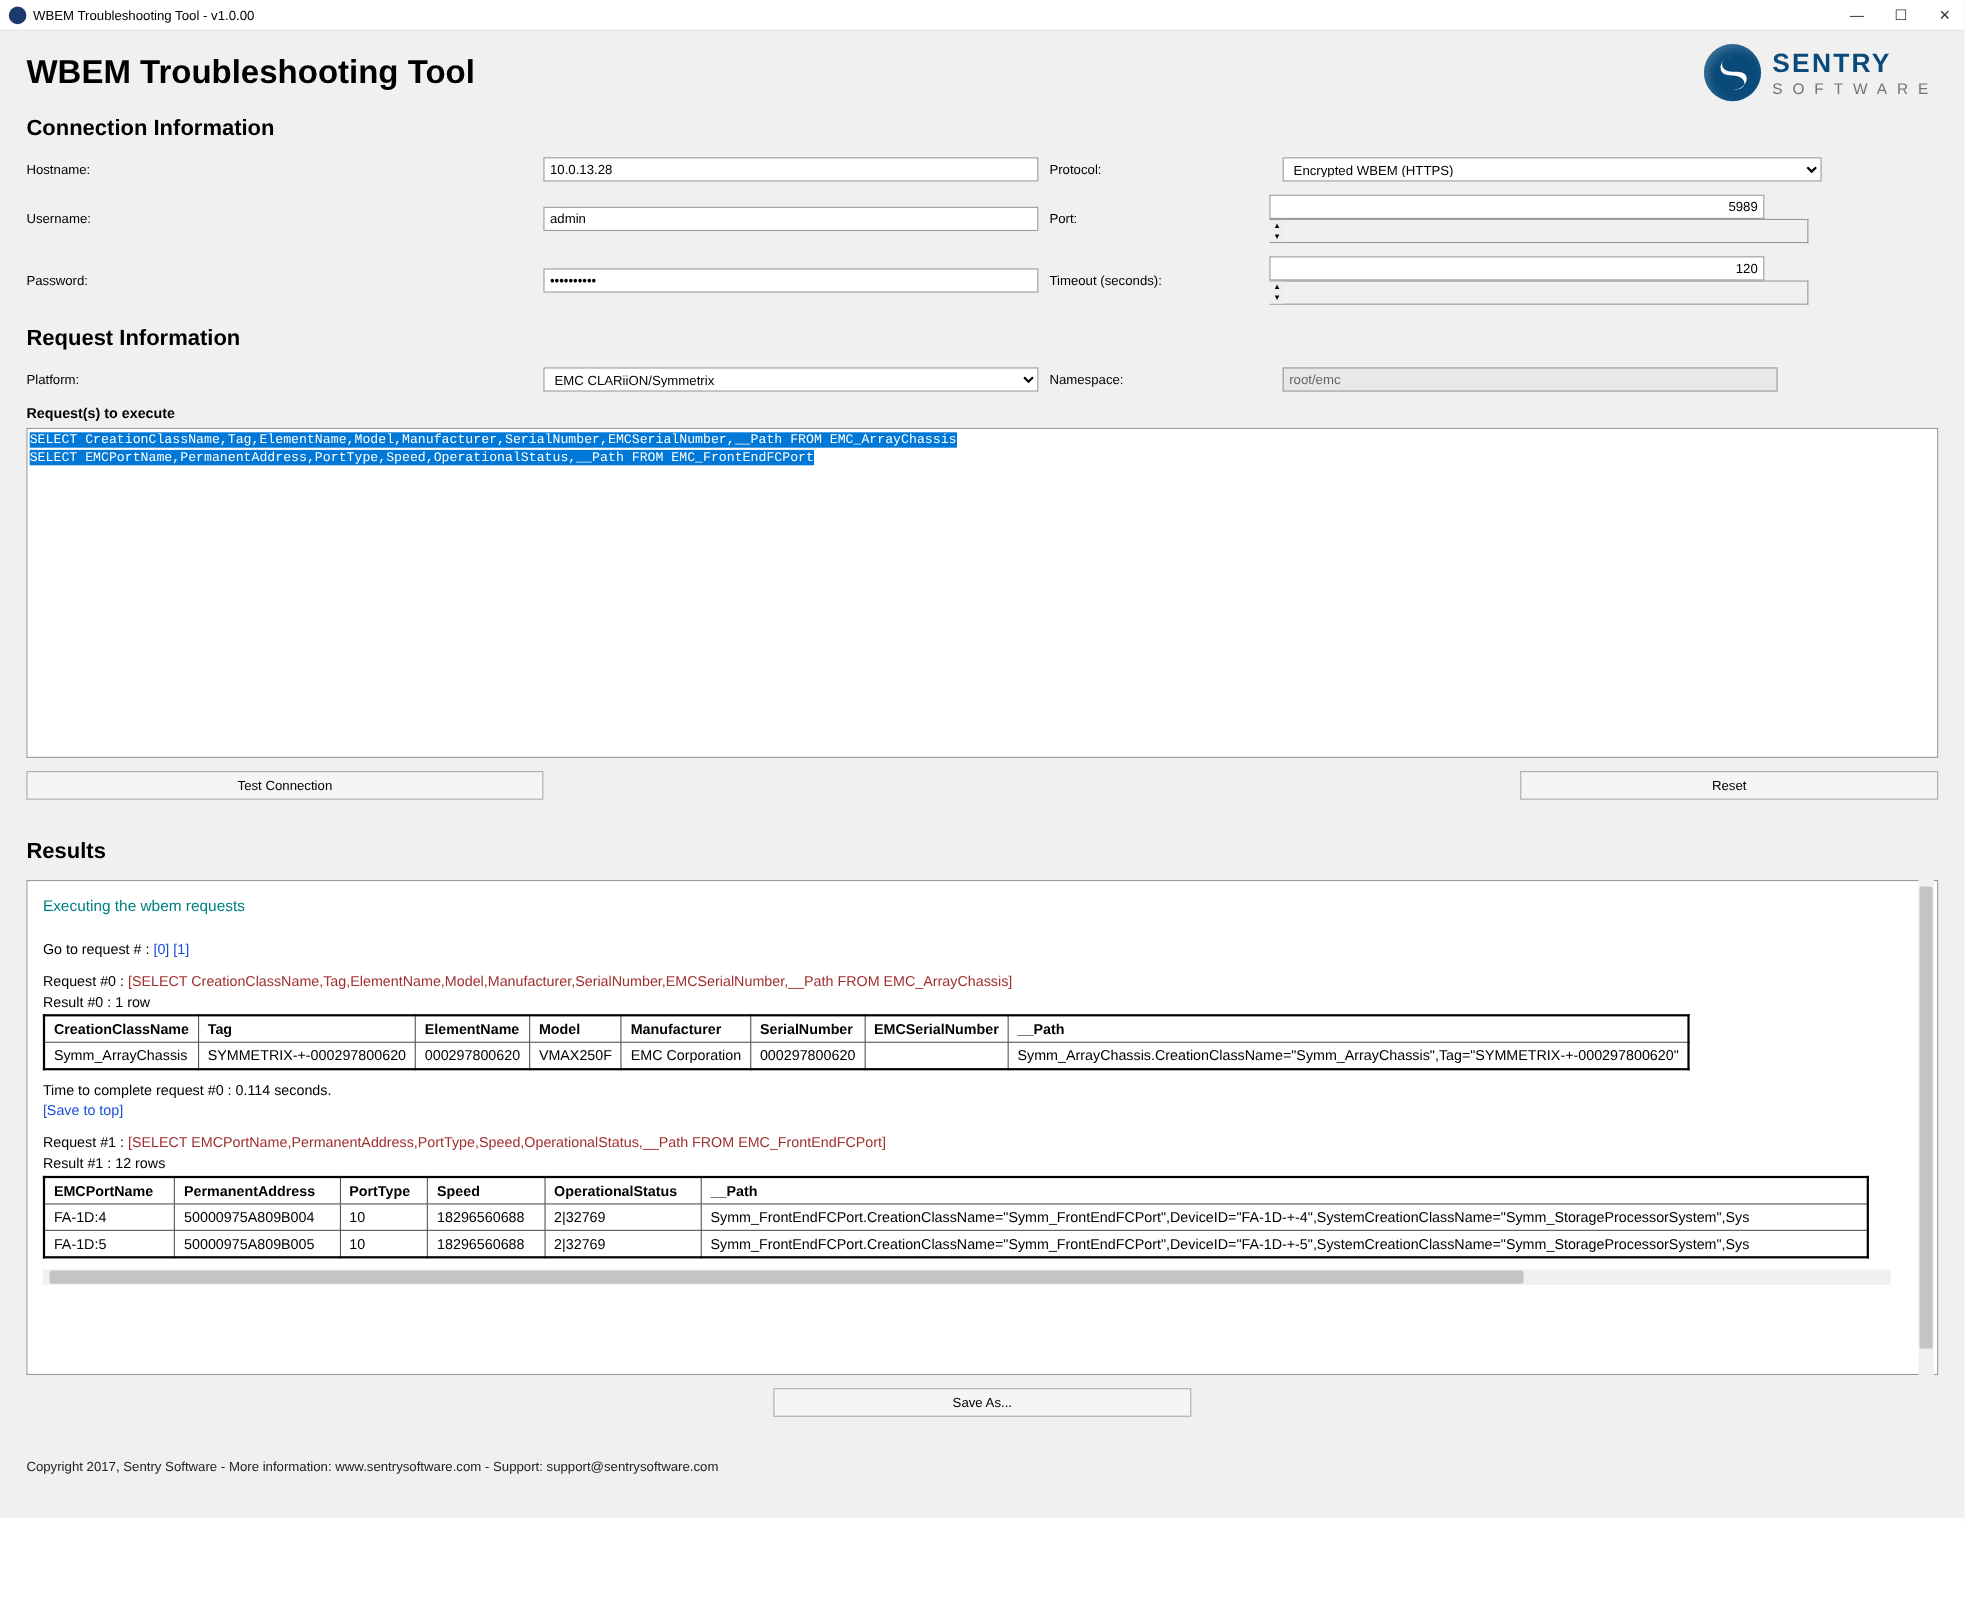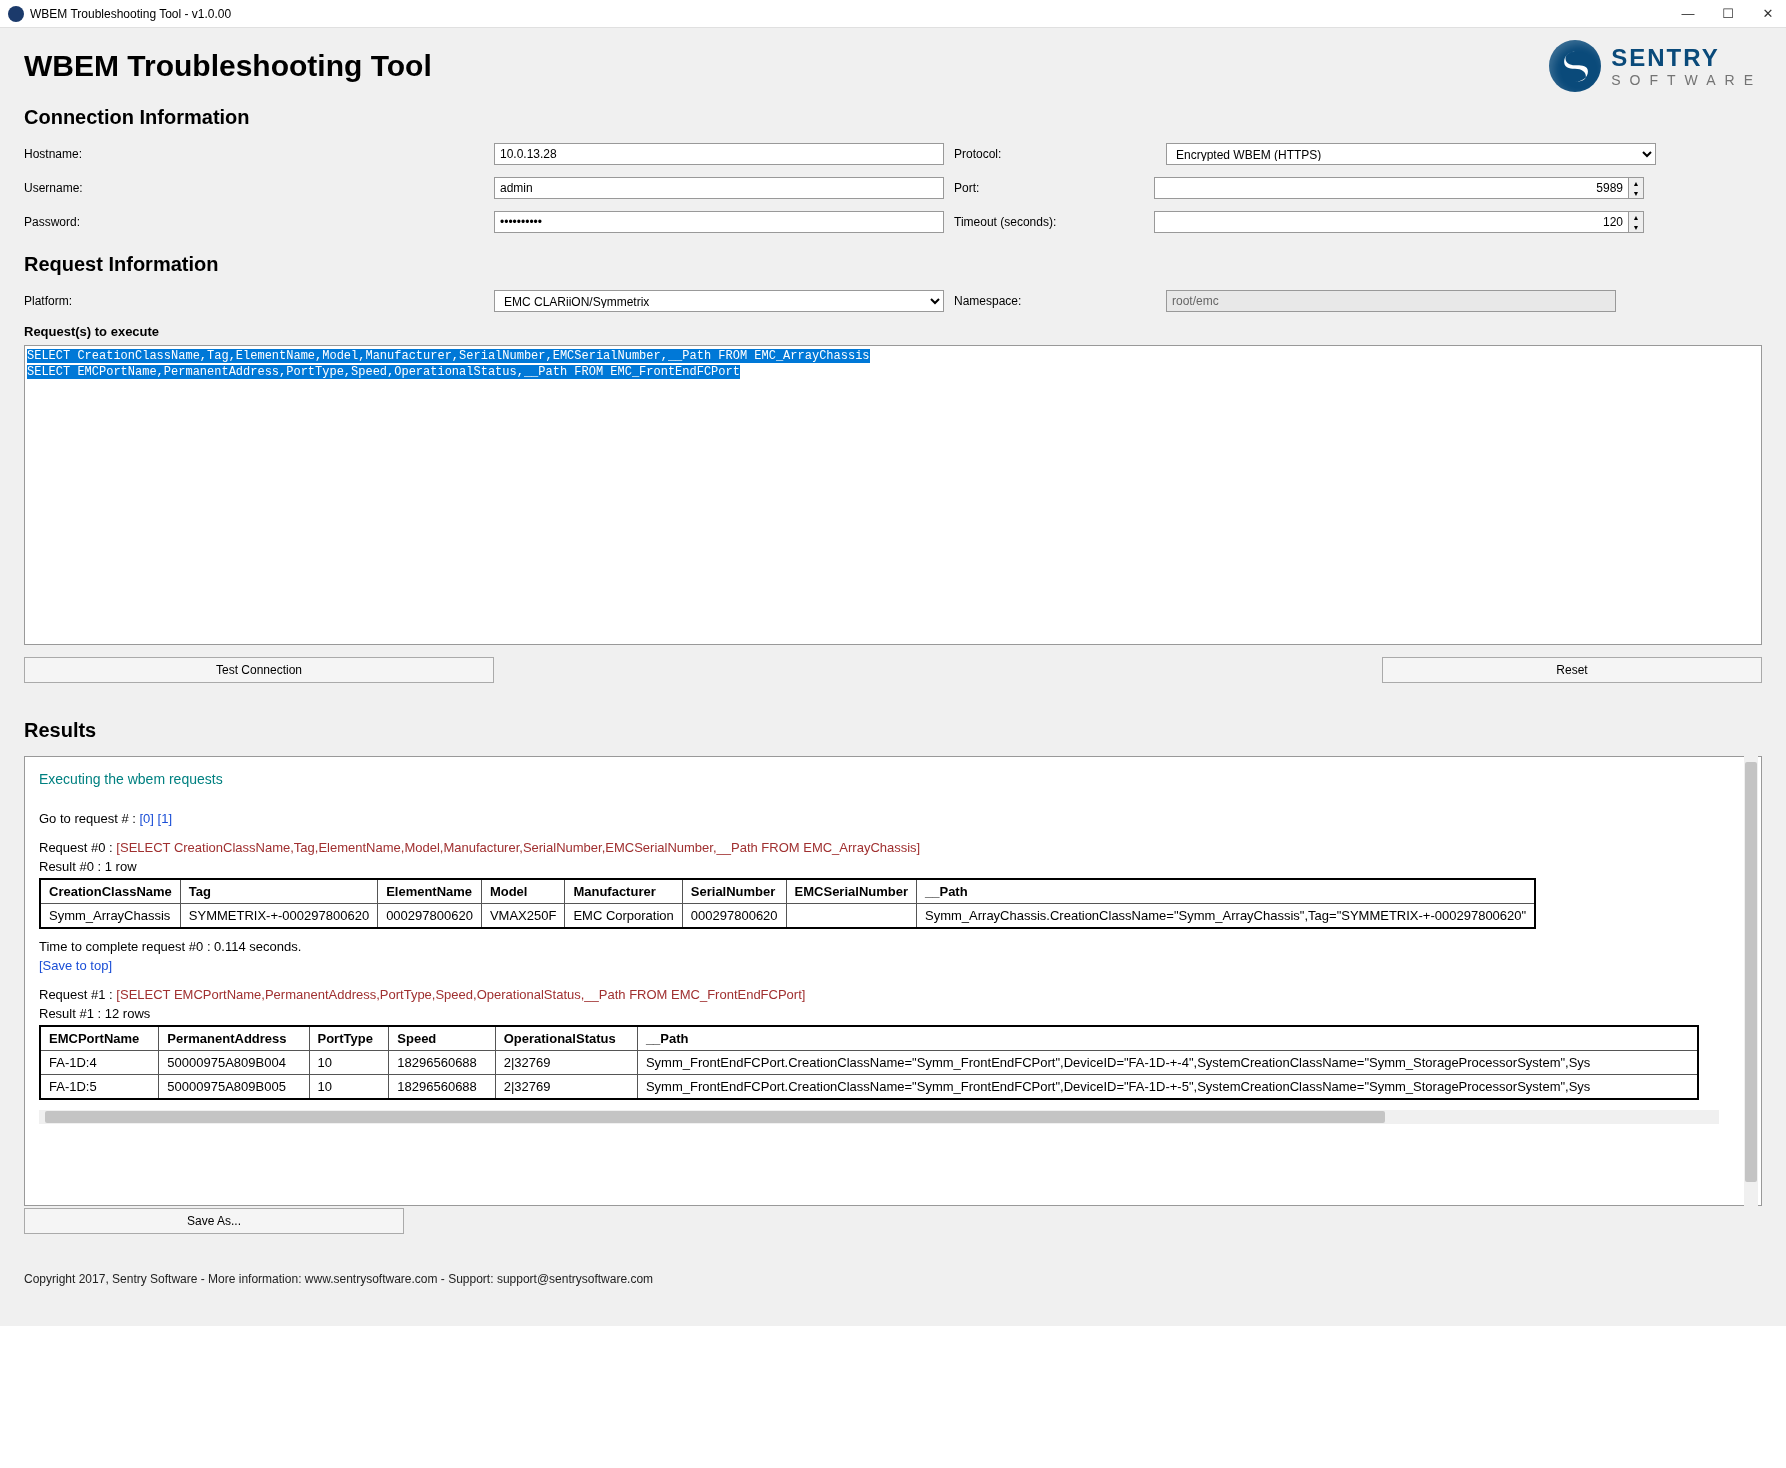--- a/index.html
+++ b/index.html
@@ -16,39 +16,39 @@
 .logo-circle { width:52px; height:52px; border-radius:50%; background:#0a4a7a; display:flex; align-items:center; justify-content:center; color:#fff; font-size:28px; font-weight:bold; box-shadow:inset 4px 4px 8px rgba(255,255,255,.2); }
 .logo-circle svg { width:34px; height:34px; }
 .logo-text { text-align:left; }
 .logo-text .line1 { font-size:24px; font-weight:bold; color:#0a4a7a; letter-spacing:2px; }
 .logo-text .line2 { font-size:14px; color:#737373; letter-spacing:9px; }
 h2 { font-size:20px; font-weight:bold; margin:10px 0 14px 0; }
 .form-grid { display:grid; grid-template-columns: 470px 460px 200px 1fr; row-gap:12px; align-items:center; margin-bottom:20px; }
 .form-grid label { font-size:12px; }
 .form-grid input[type=text], .form-grid input[type=password], .form-grid select { width:450px; padding:3px 5px; border:1px solid #999; background:#fff; font-size:12px; height:22px; }
 .form-grid .right-input { width:490px;margin-left:12px; }
-.spinner-wrap { display:flex; width:490px; }
+.spinner-wrap { display:flex; width:490px;flex-direction:column; }
 .spinner-wrap input { flex:1; text-align:right; padding-right:4px; border:1px solid #999; height:22px; font-size:12px; }
 .spinner-btns { display:flex; flex-direction:column; border:1px solid #999; border-left:none; }
 .spinner-btns span { width:14px; height:10px; font-size:7px; display:flex; align-items:center; justify-content:center; background:#eee; cursor:pointer; line-height:1; }
 .readonly { background:#e8e8e8 !important; color:#666; }
 .requests-area { width:100%; background:#fff; border:1px solid #999; padding:2px; font-family: 'Courier New', monospace; font-size:12px; line-height:1.35; min-height:300px; margin-bottom:12px; }
 .requests-area .sel { background:#0078d7; color:#fff; display:inline; white-space:nowrap; }
 .btn-row { display:flex; justify-content:space-between; margin-bottom:36px; }
 .btn { width:470px; height:26px; background:#f5f5f5; border:1px solid #aaa; font-size:12px; cursor:pointer; }
 .btn.right { width:380px; }
 .results-box { background:#fff; border:1px solid #999; padding:14px 14px 14px 14px; position:relative; overflow:auto; height:450px; }
 .results-title { color:#008080; font-weight:normal; font-size:14px; margin-bottom:24px; }
 .results-box p { margin:4px 0; font-size:13px; }
 .link { color:#1a4ed6; text-decoration:none; }
 .redtxt { color:#a03030; }
 .res-table { border-collapse:collapse; margin:4px 0 10px 0; font-size:13px; }
 .res-table th, .res-table td { border:1px solid #555; padding:4px 8px; text-align:left; white-space:nowrap; }
 .res-table.outer { border:2px solid #000; }
-.saveas-row { display:flex; justify-content:flex-start; margin-top:2px; }
+.saveas-row { display:flex; justify-content:center; margin-top:12px; }
 .footer { position:relative; margin-top:38px; font-size:12px; color:#222; }
 .vscroll { position:absolute; right:4px; top:0; bottom:0; width:14px; background:#f0f0f0; }
 .vscroll-thumb { position:absolute; left:1px; right:1px; top:6px; height:420px; background:#c4c4c4; border-radius:2px; }
 .hscroll { margin-top:8px; height:14px; background:#f0f0f0; position:relative; width:1680px; }
 .hscroll-thumb { position:absolute; top:1px; bottom:1px; left:6px; width:1340px; background:#c4c4c4; border-radius:2px; }
 </style>
 </head>
 <body>
 
 <div class="titlebar">

